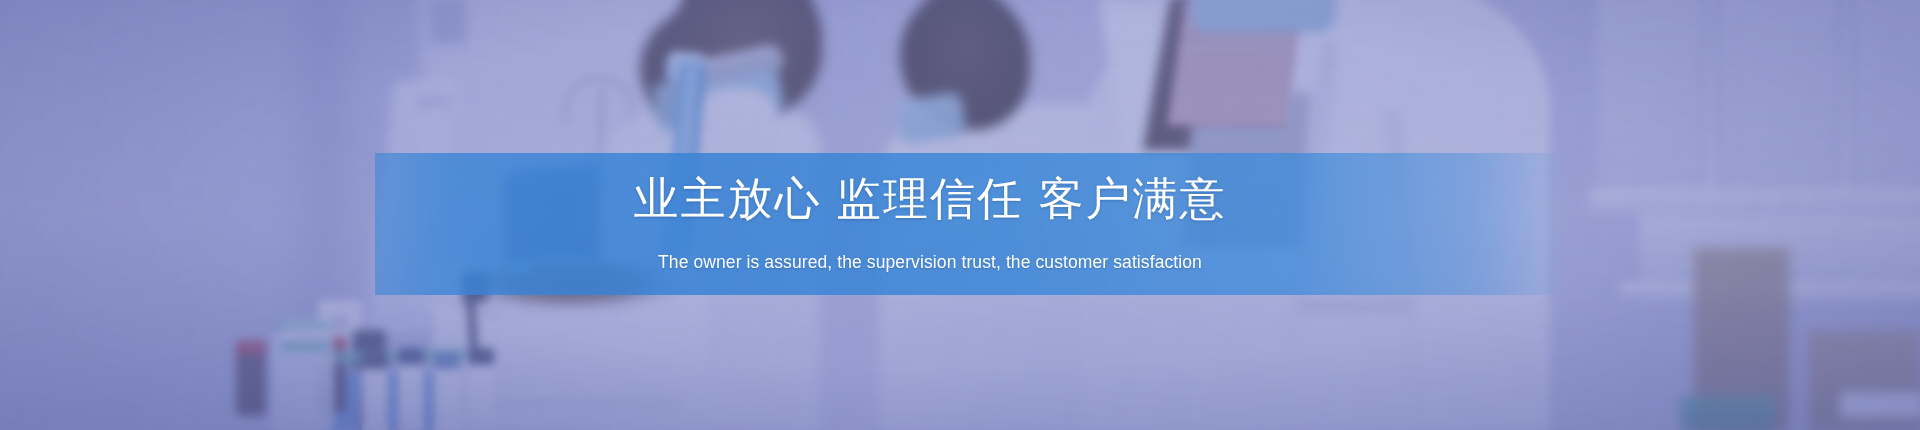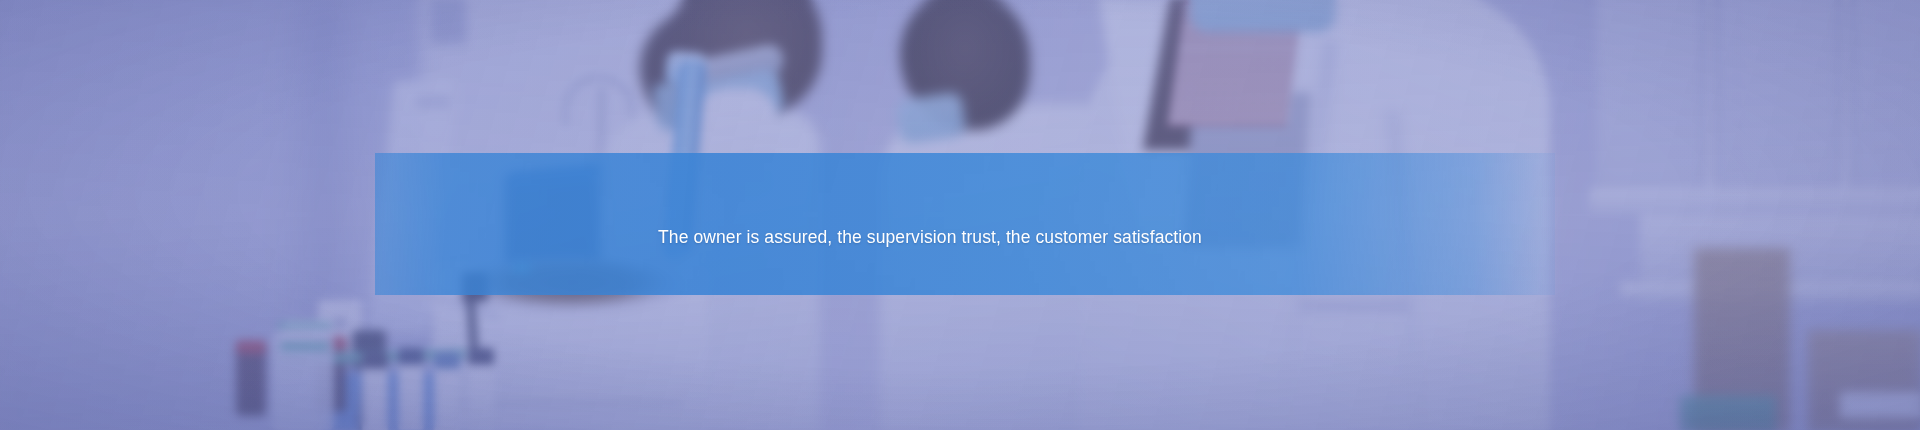--- a/index.html
+++ b/index.html
@@ -521,17 +521,18 @@
     <div class="white-tray"></div>
 
     <div class="photo-blur"></div>
     <div class="tint-periwinkle"></div>
     <div class="tint-blue-mult"></div>
     <div class="vignette"></div>
   </div>
 
   <div class="band">
     <div class="band-inner">
+      <div class="headline">业主放心 监理信任  客户满意</div>
       <div class="subtitle">The owner is assured, the supervision trust, the customer satisfaction</div>
     </div>
   </div>
 
 </div>
 
 </body></html>

